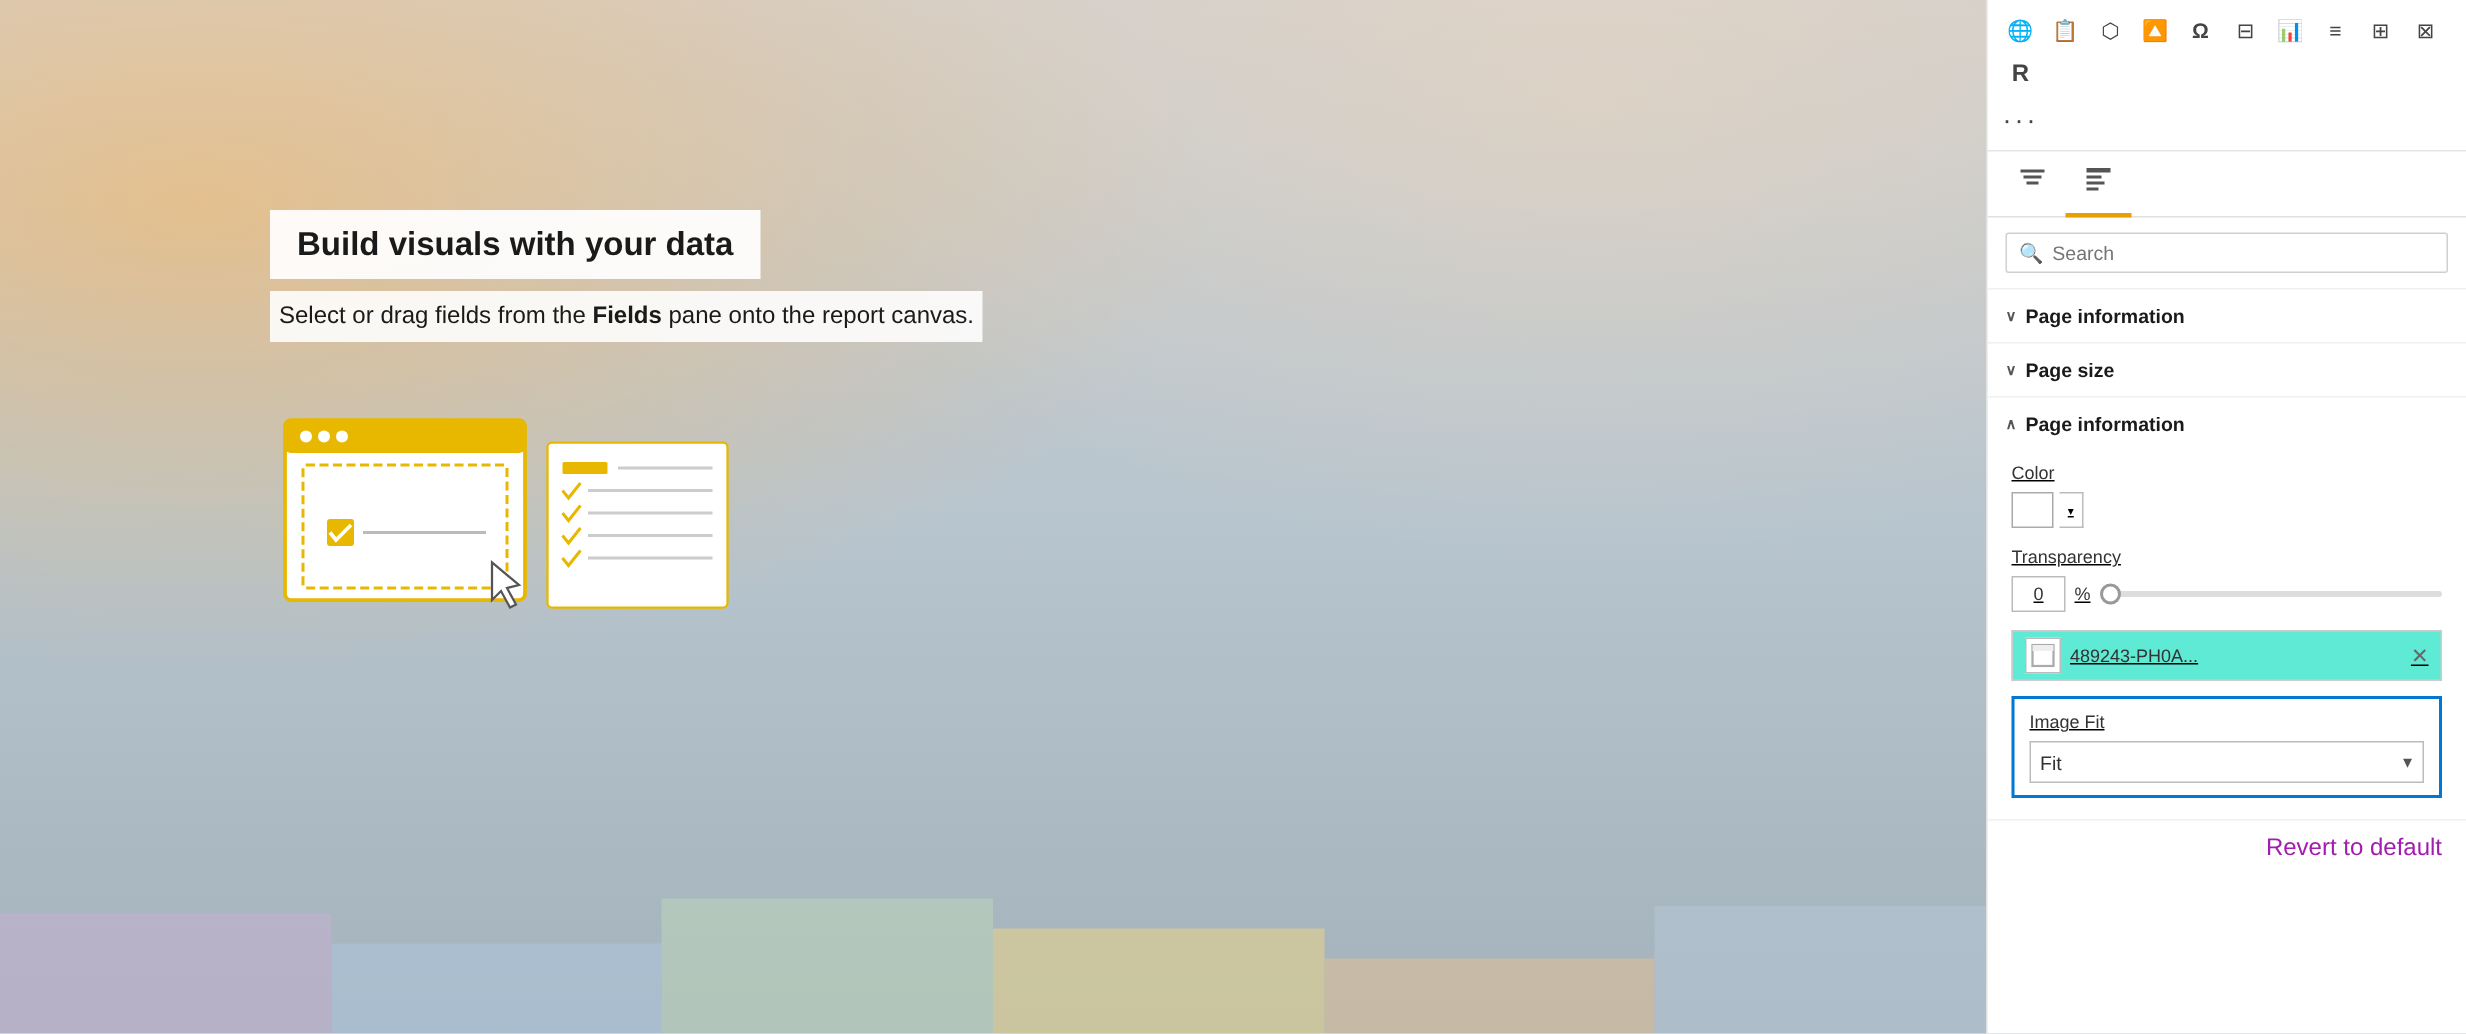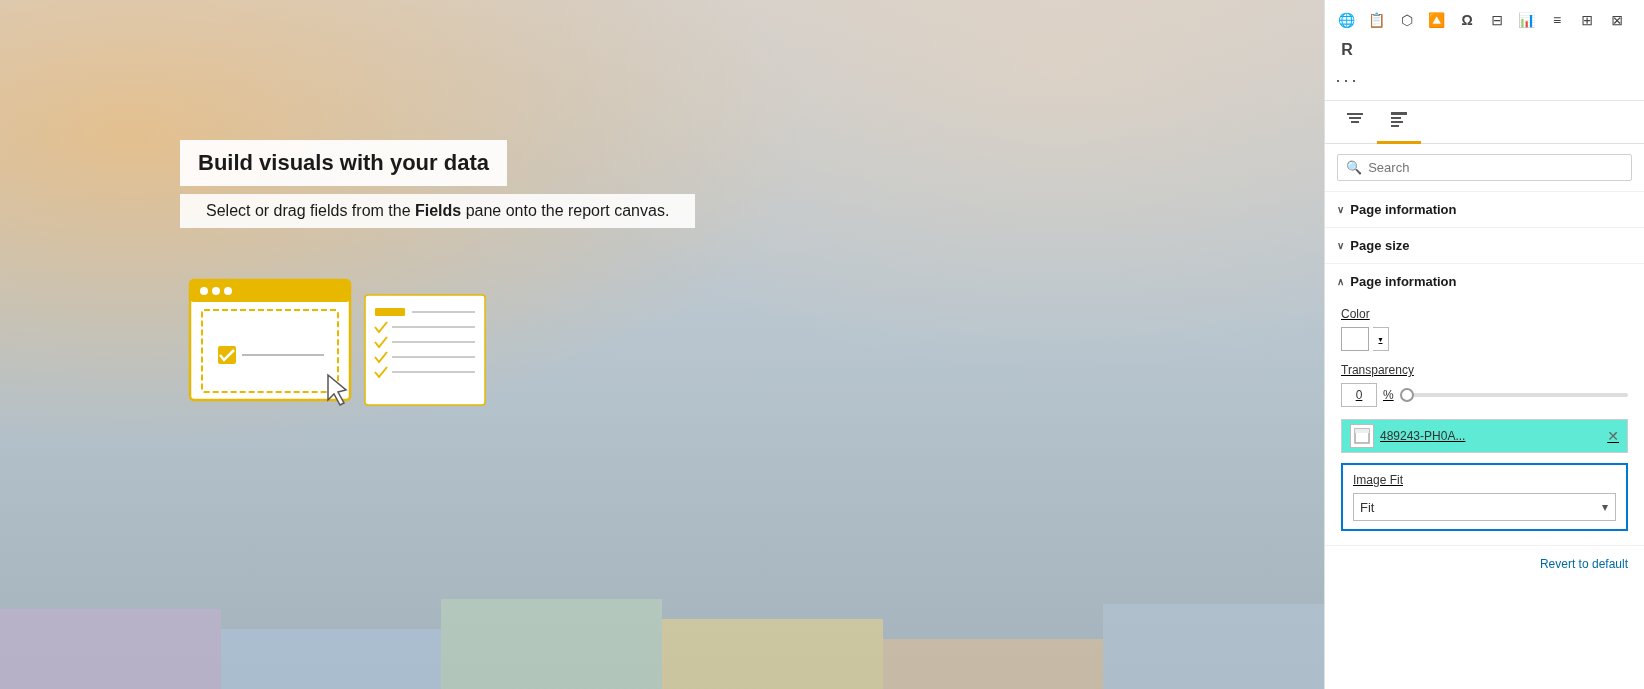--- a/index.html
+++ b/index.html
@@ -62,21 +62,21 @@
 
     .headline-text {
       font-size: 22px;
       font-weight: 700;
       color: #1a1a1a;
       margin-top: 21px;
     }
 
     .subtext-box {
       background: rgba(255,255,255,0.88);
-      padding: 8px 26px;
+      padding: 8px 6px;
       display: inline-block;
     }
 
     .subtext {
       font-size: 16px;
       color: #1a1a1a;
       font-weight: 400;
     }
     .subtext strong {
       font-weight: 700;
@@ -370,22 +370,22 @@
       color: #555;
     }
 
     
     .revert-row {
       padding: 10px 16px;
       text-align: right;
     }
 
     .revert-link {
-      font-size: 12px;
-      color: #0369a1;
+      font-size: 16px;
+      color: #a21caf;
       cursor: pointer;
       text-decoration: none;
     }
 
     
     .illus-svg {
       width: 320px;
       height: 160px;
     }
   </style>

